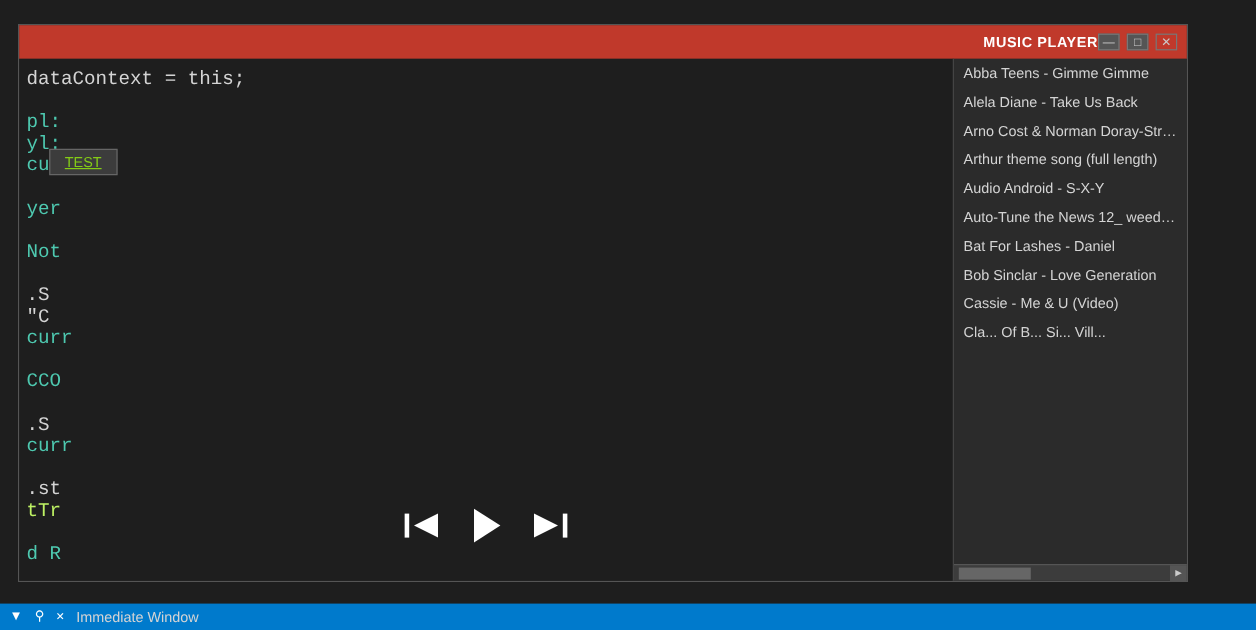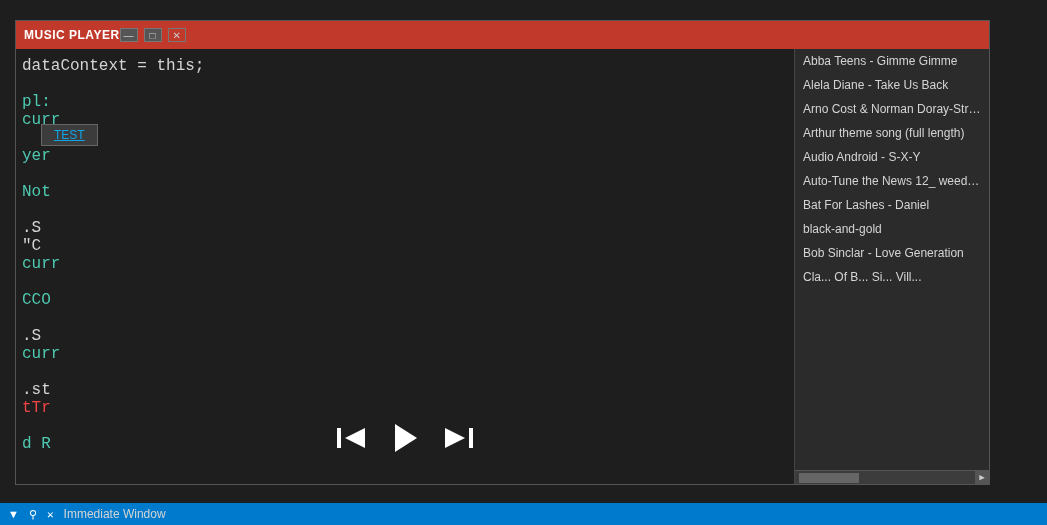--- a/index.html
+++ b/index.html
@@ -21,21 +21,21 @@
       height: 465px;
       background: #2d2d2d;
       border: 1px solid #555;
     }
 
     .title-bar {
       background: #c0392b;
       height: 28px;
       display: flex;
       align-items: center;
-      justify-content: flex-start;
+      justify-content: flex-end;
       padding: 0 8px;
     }
 
     .title-bar-title {
       color: white;
       font-size: 12px;
       font-weight: bold;
       font-family: Arial, sans-serif;
       letter-spacing: 0.5px;
     }
@@ -88,21 +88,21 @@
       padding-left: 6px;
       white-space: nowrap;
     }
 
     .test-btn {
       position: absolute;
       top: 75px;
       left: 25px;
       background: #3c3c3c;
       border: 1px solid #666;
-      color: #0ea5e9;
+      color: #84cc16;
       font-size: 12px;
       font-family: Arial, sans-serif;
       padding: 3px 12px;
       cursor: pointer;
       text-decoration: underline;
     }
 
     
     .player-controls {
       position: absolute;
@@ -239,37 +239,38 @@
     </div>
   </div>
 
   <div class="window-content">
 
     <div class="left-area">
       <div class="left-code">
         <div style="color:#d4d4d4">dataContext = this;</div>
         <div>&nbsp;</div>
         <div style="color:#4ec9b0">pl:</div>
+        <div style="color:#4ec9b0">yl:</div>
         <div style="color:#4ec9b0">curr</div>
         <div>&nbsp;</div>
         <div style="color:#4ec9b0">yer</div>
         <div>&nbsp;</div>
         <div style="color:#4ec9b0">Not</div>
         <div>&nbsp;</div>
         <div style="color:#d4d4d4">.S</div>
         <div style="color:#d4d4d4">"C</div>
         <div style="color:#4ec9b0">curr</div>
         <div>&nbsp;</div>
         <div style="color:#4ec9b0">CCO</div>
         <div>&nbsp;</div>
         <div style="color:#d4d4d4">.S</div>
         <div style="color:#4ec9b0">curr</div>
         <div>&nbsp;</div>
         <div style="color:#d4d4d4">.st</div>
-        <div style="color:#ef4444">tTr</div>
+        <div style="color:#bef264">tTr</div>
         <div>&nbsp;</div>
         <div style="color:#4ec9b0">d R</div>
       </div>
 
       <button class="test-btn">TEST</button>
 
       <div class="player-controls">
         <button class="ctrl-btn">
           <svg width="32" height="28" viewBox="0 0 32 28">
             <rect x="0" y="4" width="4" height="20" fill="white"></rect>
@@ -292,22 +293,22 @@
 
     <div class="playlist-panel">
       <div class="playlist-scroll">
         <div class="playlist-item">Abba Teens - Gimme Gimme</div>
         <div class="playlist-item">Alela Diane - Take Us Back</div>
         <div class="playlist-item">Arno Cost &amp; Norman Doray-Strong</div>
         <div class="playlist-item">Arthur theme song (full length)</div>
         <div class="playlist-item">Audio Android - S-X-Y</div>
         <div class="playlist-item">Auto-Tune the News  12_ weed. les</div>
         <div class="playlist-item">Bat For Lashes - Daniel</div>
-        <div class="playlist-item">black-and-gold</div>
         <div class="playlist-item">Bob Sinclar - Love Generation</div>
+        <div class="playlist-item">Cassie - Me &amp; U (Video)</div>
         <div class="playlist-item">Cla... Of B... Si... Vill...</div>
       </div>
       <div class="playlist-hscroll">
         <div class="h-scroll-thumb"></div>
         <div class="scroll-right-arrow">▶</div>
       </div>
     </div>
 
   </div>
 </div>

